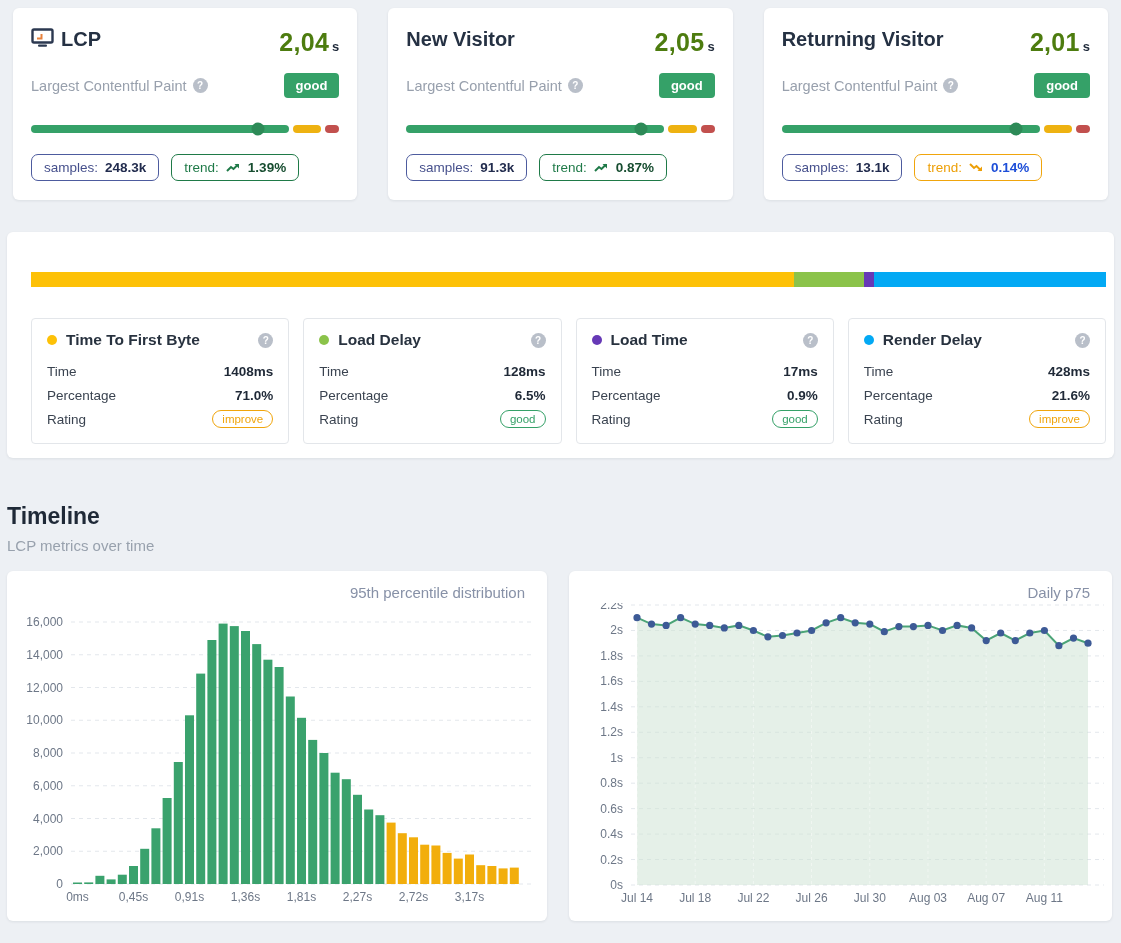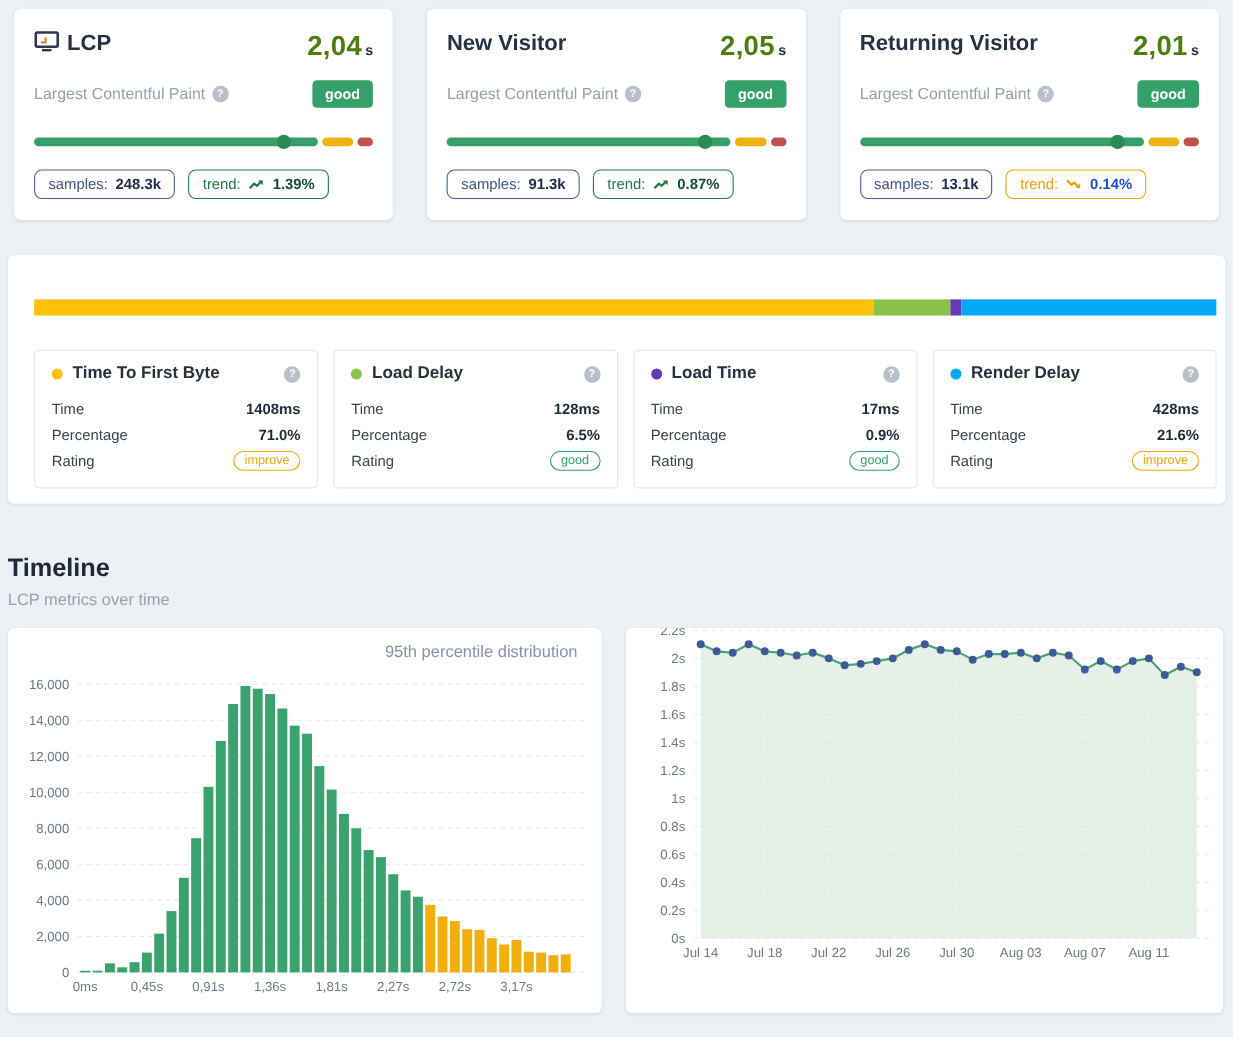--- a/index.html
+++ b/index.html
@@ -6,21 +6,21 @@
   html,body { width:1121px; height:943px; overflow:hidden; }
   body {
     background:#edf0f4;
     font-family:"Liberation Sans", sans-serif;
     color:#2b3648;
   }
   
   .top-row { display:grid; grid-template-columns:repeat(3,1fr); gap:31px; padding:8px 13px 0 13px; }
   .metric-card { background:#fff; border-radius:6px; box-shadow:0 1px 3px rgba(16,24,40,.08); padding:20px 18px; height:192px; }
   .mc-head { display:flex; justify-content:space-between; align-items:flex-start; }
-  .mc-title-wrap { display:flex; gap:7px; }
+  .mc-title-wrap { display:flex; align-items:center; gap:7px; }
   .mc-title { font-size:20px; font-weight:700; color:#253143; }
   .mc-value-wrap { display:flex; align-items:baseline; }
   .mc-value { font-size:25px; font-weight:700; color:#4d7c0f; letter-spacing:.3px; }
   .mc-unit { font-size:13px; font-weight:700; color:#1f2a3a; margin-left:3px; }
   .mc-sub { display:flex; justify-content:space-between; align-items:center; margin-top:16px; }
   .mc-subtitle { font-size:14.5px; color:#98a0ad; display:flex; align-items:center; gap:6px; }
   .help-icon { width:15px; height:15px; border-radius:50%; background:#b9bfc9; color:#fff; font-size:10px; font-weight:700;
     display:inline-flex; align-items:center; justify-content:center; flex:0 0 auto; }
   .badge-good { background:#35a168; color:#fff; font-size:13px; font-weight:600; padding:5px 12px; border-radius:4px; }
   .mc-bar { display:flex; gap:4px; height:8px; margin-top:27px; }
@@ -373,20 +373,21 @@
           <text x="182.5" y="298" text-anchor="middle" fill="#6d7787" font-size="12">0,91s</text>
           <text x="238.5" y="298" text-anchor="middle" fill="#6d7787" font-size="12">1,36s</text>
           <text x="294.5" y="298" text-anchor="middle" fill="#6d7787" font-size="12">1,81s</text>
           <text x="350.5" y="298" text-anchor="middle" fill="#6d7787" font-size="12">2,27s</text>
           <text x="406.5" y="298" text-anchor="middle" fill="#6d7787" font-size="12">2,72s</text>
           <text x="462.5" y="298" text-anchor="middle" fill="#6d7787" font-size="12">3,17s</text>
         </svg>
       </div>
   </div>
   <div class="chart-card">
+    <div class="chart-legend">Daily p75</div>
     <div class="chart-host" id="time-host">
         <svg width="543" height="310">
           <line x1="62" y1="282" x2="535" y2="282" stroke="#e3e7ec" stroke-dasharray="4 4"></line>
           <text x="54" y="286" text-anchor="end" fill="#6d7787" font-size="12">0s</text>
           <line x1="62" y1="256.54545454545456" x2="535" y2="256.54545454545456" stroke="#e3e7ec" stroke-dasharray="4 4"></line>
           <text x="54" y="260.54545454545456" text-anchor="end" fill="#6d7787" font-size="12">0.2s</text>
           <line x1="62" y1="231.0909090909091" x2="535" y2="231.0909090909091" stroke="#e3e7ec" stroke-dasharray="4 4"></line>
           <text x="54" y="235.0909090909091" text-anchor="end" fill="#6d7787" font-size="12">0.4s</text>
           <line x1="62" y1="205.63636363636363" x2="535" y2="205.63636363636363" stroke="#e3e7ec" stroke-dasharray="4 4"></line>
           <text x="54" y="209.63636363636363" text-anchor="end" fill="#6d7787" font-size="12">0.6s</text>

